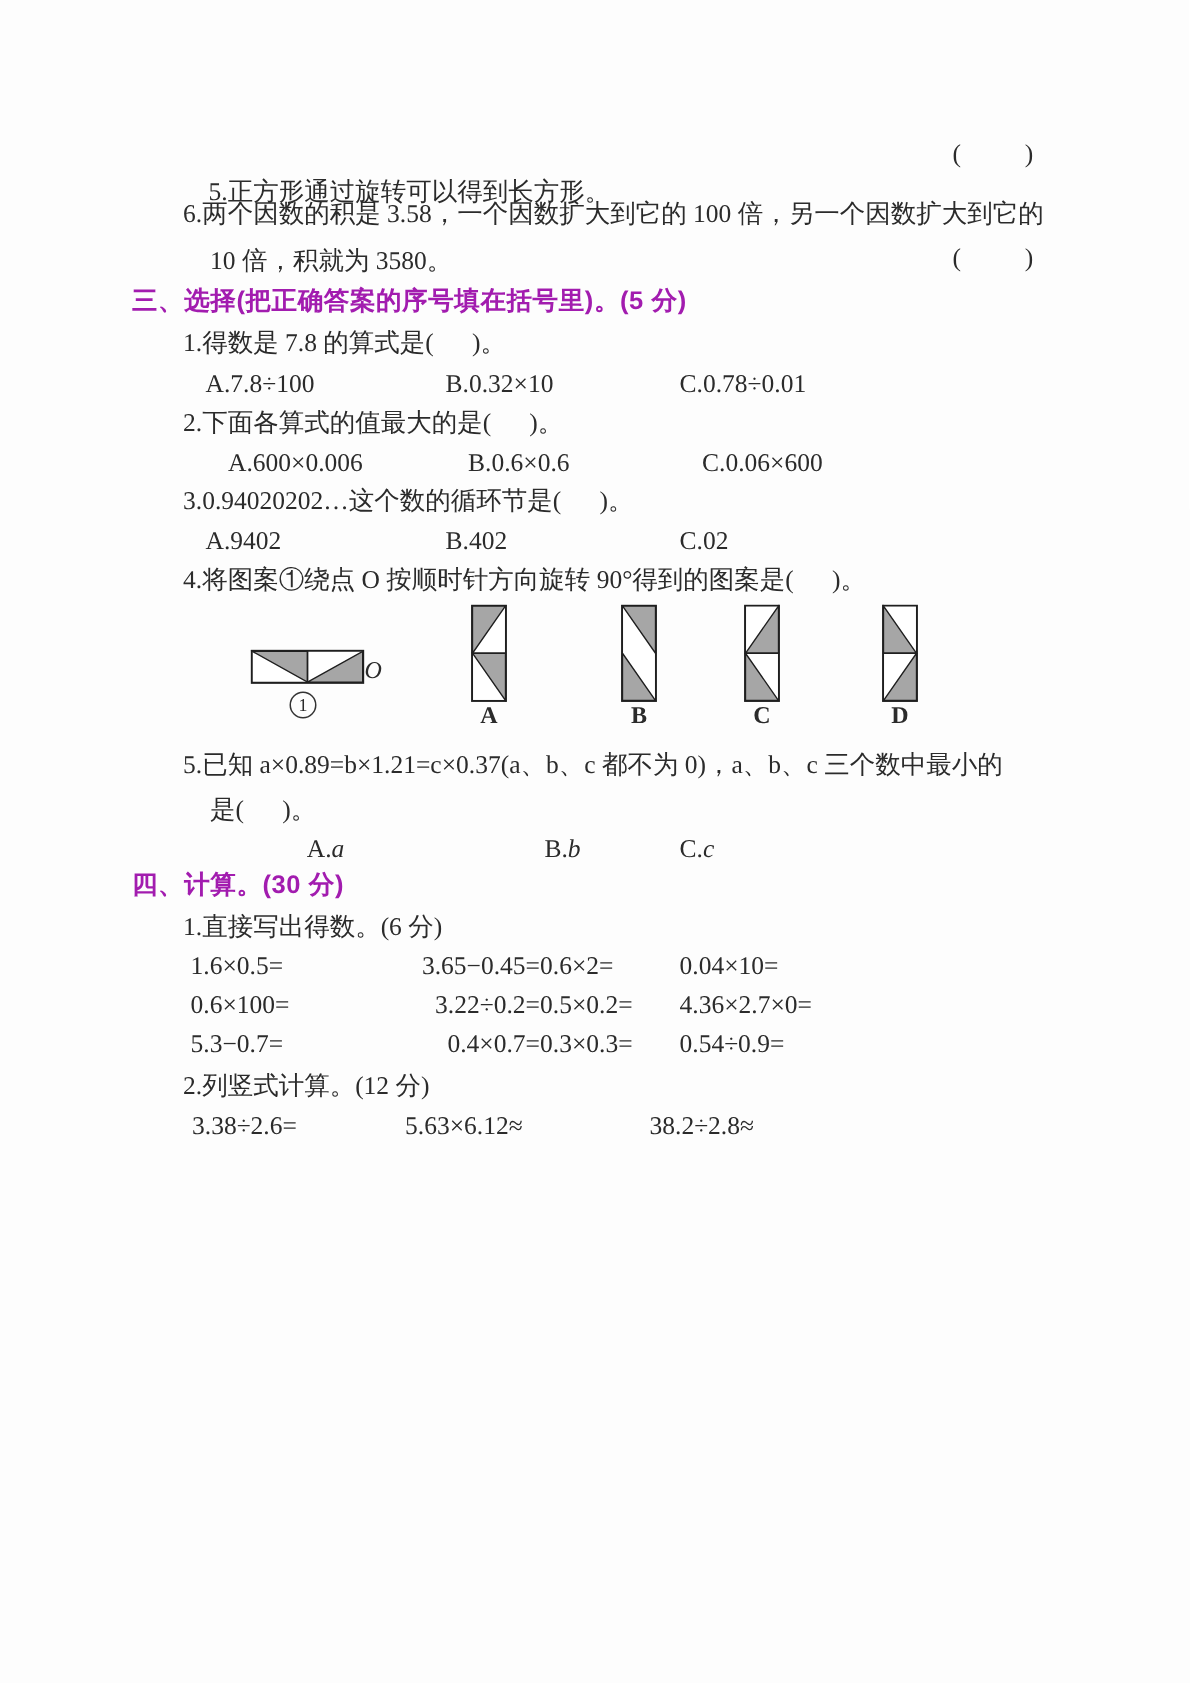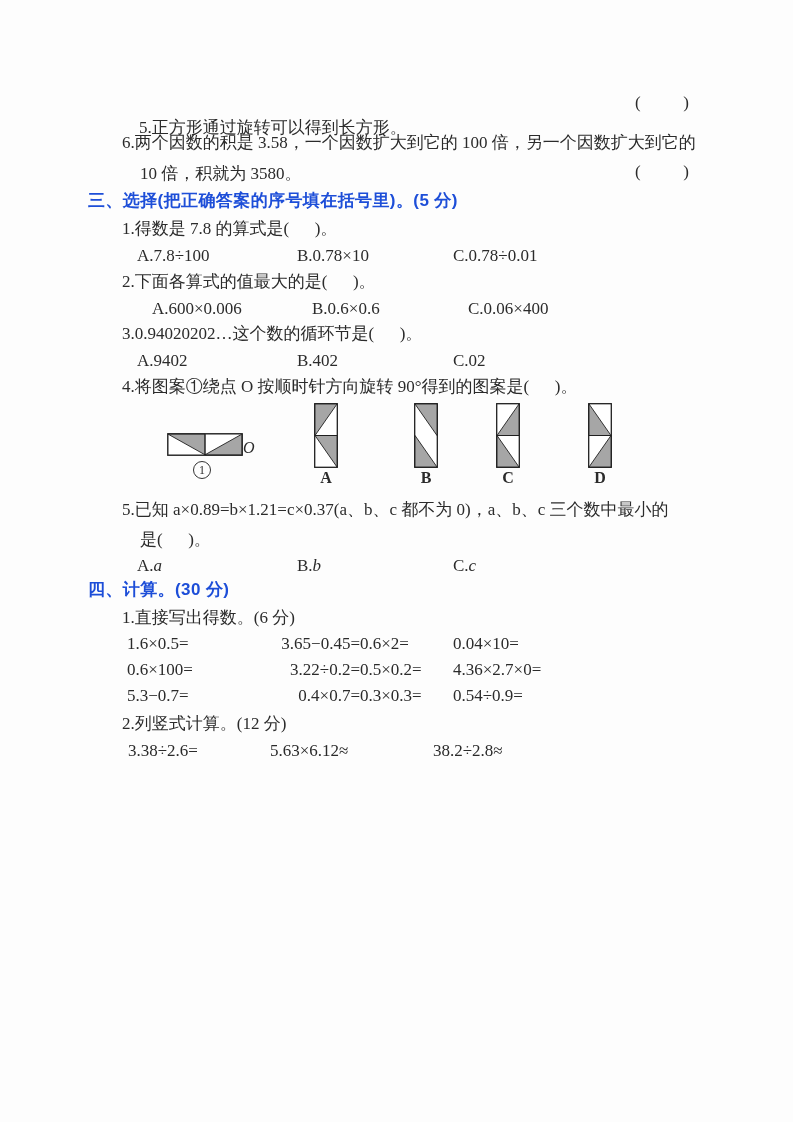--- a/index.html
+++ b/index.html
@@ -6,21 +6,21 @@
   html,body { background:#ffffff; }
   .page {
     position:relative; width:793px; height:1122px; margin:0 auto;
     background:#fdfdfd; color:#2b2b2b;
     font-family:"Liberation Serif","DejaVu Serif",serif;
     overflow:hidden;
   }
   .ln { position:absolute; font-size:17px; line-height:23px; white-space:pre; }
   .heading {
     font-family:"Liberation Sans","DejaVu Sans",sans-serif;
-    font-weight:700; letter-spacing:0.4px; color:#1d4ed8;
+    font-weight:700; letter-spacing:0.4px; color:#a21caf;
   }
   .bracket { position:absolute; left:635px; white-space:pre; font-size:17px; }
   .row { display:flex; }
   .qo1 { width:160px; } .qo2 { width:156px; }
   .cc1 { width:113px; } .cc2 { width:120px;text-align:right; } .cc3 { width:93px; }
   .vc1 { width:142px; } .vc2 { width:163px; }
   .nc1 { width:164px; }
   .ital { font-style:italic; }
   .fig-area { position:absolute; left:0; top:397px; width:793px; height:98px; }
   .fig1 { position:absolute; left:167px; top:36px; }
@@ -46,29 +46,29 @@
 
   <div class="ln" style="left:122px; top:131px;">6.两个因数的积是 3.58，一个因数扩大到它的 100 倍，另一个因数扩大到它的</div>
   <div class="ln" style="left:140px; top:162px;">10 倍，积就为 3580。</div>
   <div class="bracket" style="top:162px;">(          )</div>
 
   <div class="ln heading" style="left:88px; top:189px;">三、选择(把正确答案的序号填在括号里)。(5 分)</div>
 
   <div class="ln" style="left:122px; top:217px;">1.得数是 7.8 的算式是(      )。</div>
   <div class="ln row" style="left:137px; top:244px;">
     <span class="qo1"><span>A.</span><span>7.8÷100</span></span>
-    <span class="qo2"><span>B.</span><span>0.78×10</span></span>
+    <span class="qo2"><span>B.</span><span>0.32×10</span></span>
     <span><span>C.</span><span>0.78÷0.01</span></span>
   </div>
 
   <div class="ln" style="left:122px; top:270px;">2.下面各算式的值最大的是(      )。</div>
   <div class="ln row" style="left:152px; top:297px;">
     <span class="qo1"><span>A.</span><span>600×0.006</span></span>
     <span class="qo2"><span>B.</span><span>0.6×0.6</span></span>
-    <span><span>C.</span><span>0.06×400</span></span>
+    <span><span>C.</span><span>0.06×600</span></span>
   </div>
 
   <div class="ln" style="left:122px; top:322px;">3.0.94020202…这个数的循环节是(      )。</div>
   <div class="ln row" style="left:137px; top:349px;">
     <span class="qo1"><span>A.</span><span>9402</span></span>
     <span class="qo2"><span>B.</span><span>402</span></span>
     <span><span>C.</span><span>02</span></span>
   </div>
 
   <div class="ln" style="left:122px; top:375px;">4.将图案①绕点 O 按顺时针方向旋转 90°得到的图案是(      )。</div>
@@ -121,21 +121,21 @@
         <polygon points="1,1 1,32.5 23,32.5" fill="#a6a6a6" stroke="#1f1f1f" stroke-width="0.9"></polygon>
         <polygon points="23,32.5 23,64 1,64" fill="#a6a6a6" stroke="#1f1f1f" stroke-width="0.9"></polygon>
         <line x1="1" y1="32.5" x2="23" y2="32.5" stroke="#1f1f1f" stroke-width="1"></line>
       </svg>
       <div class="cap">D</div>
     </div>
   </div>
 
   <div class="ln" style="left:122px; top:498px;">5.已知 a×0.89=b×1.21=c×0.37(a、b、c 都不为 0)，a、b、c 三个数中最小的</div>
   <div class="ln" style="left:140px; top:528px;">是(      )。</div>
-  <div class="ln row" style="left:137px; top:554px;">
+  <div class="ln row" style="left:137px; top:554px;text-align:center;">
     <span class="qo1"><span>A.</span><span class="ital">a</span></span>
     <span class="qo2"><span>B.</span><span class="ital">b</span></span>
     <span><span>C.</span><span class="ital">c</span></span>
   </div>
 
   <div class="ln heading" style="left:88px; top:578px;">四、计算。(30 分)</div>
 
   <div class="ln" style="left:122px; top:606px;">1.直接写出得数。(6 分)</div>
   <div class="ln row" style="left:127px; top:632px;">
     <span class="cc1">1.6×0.5=</span>

